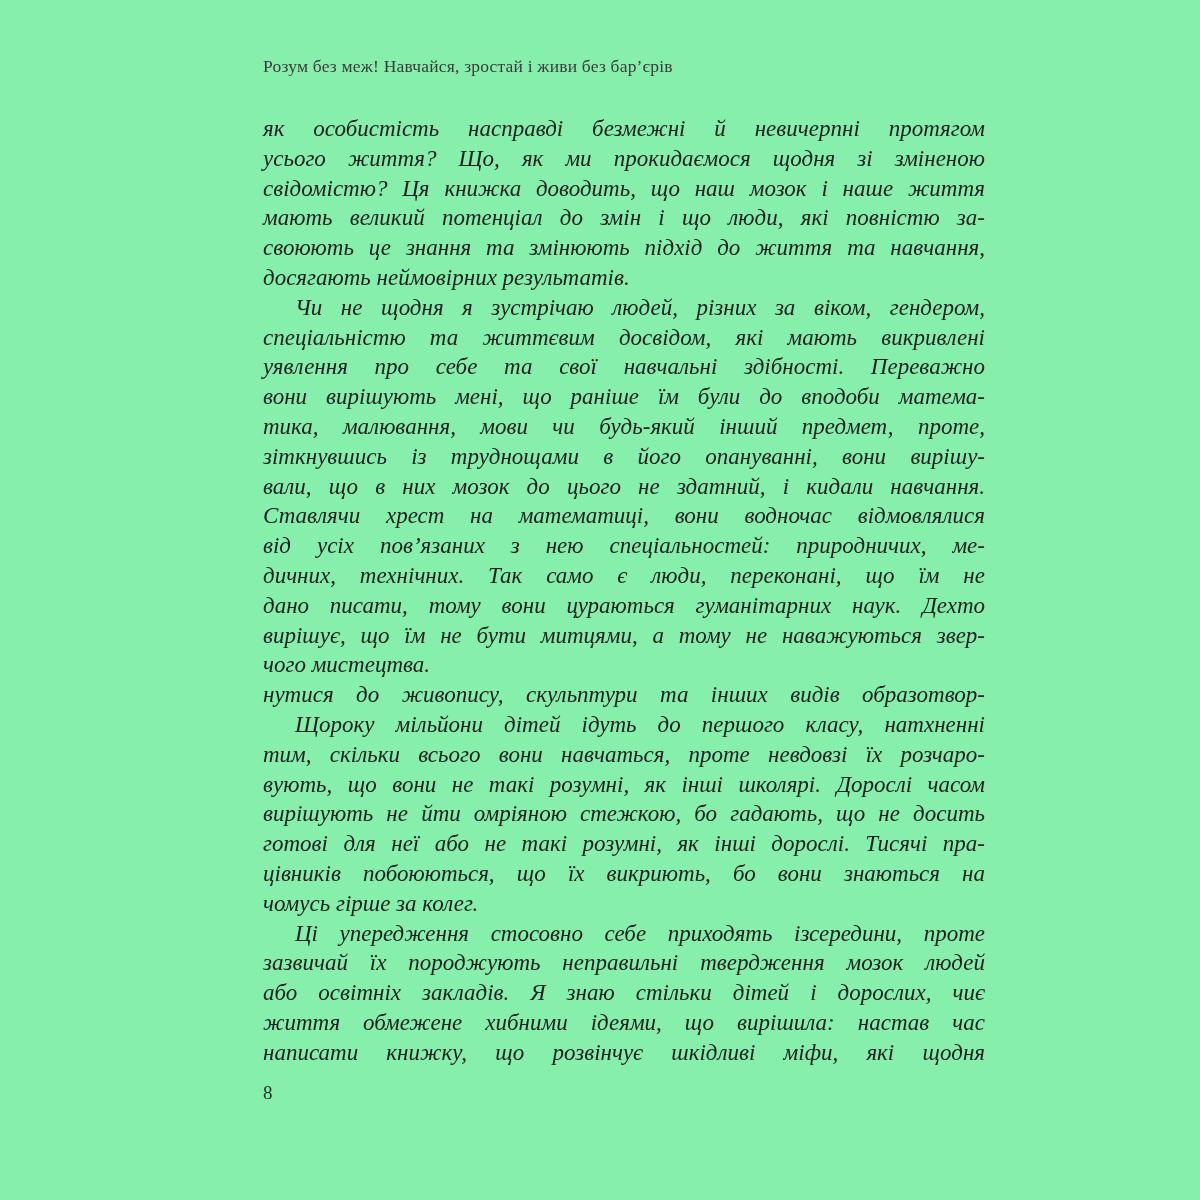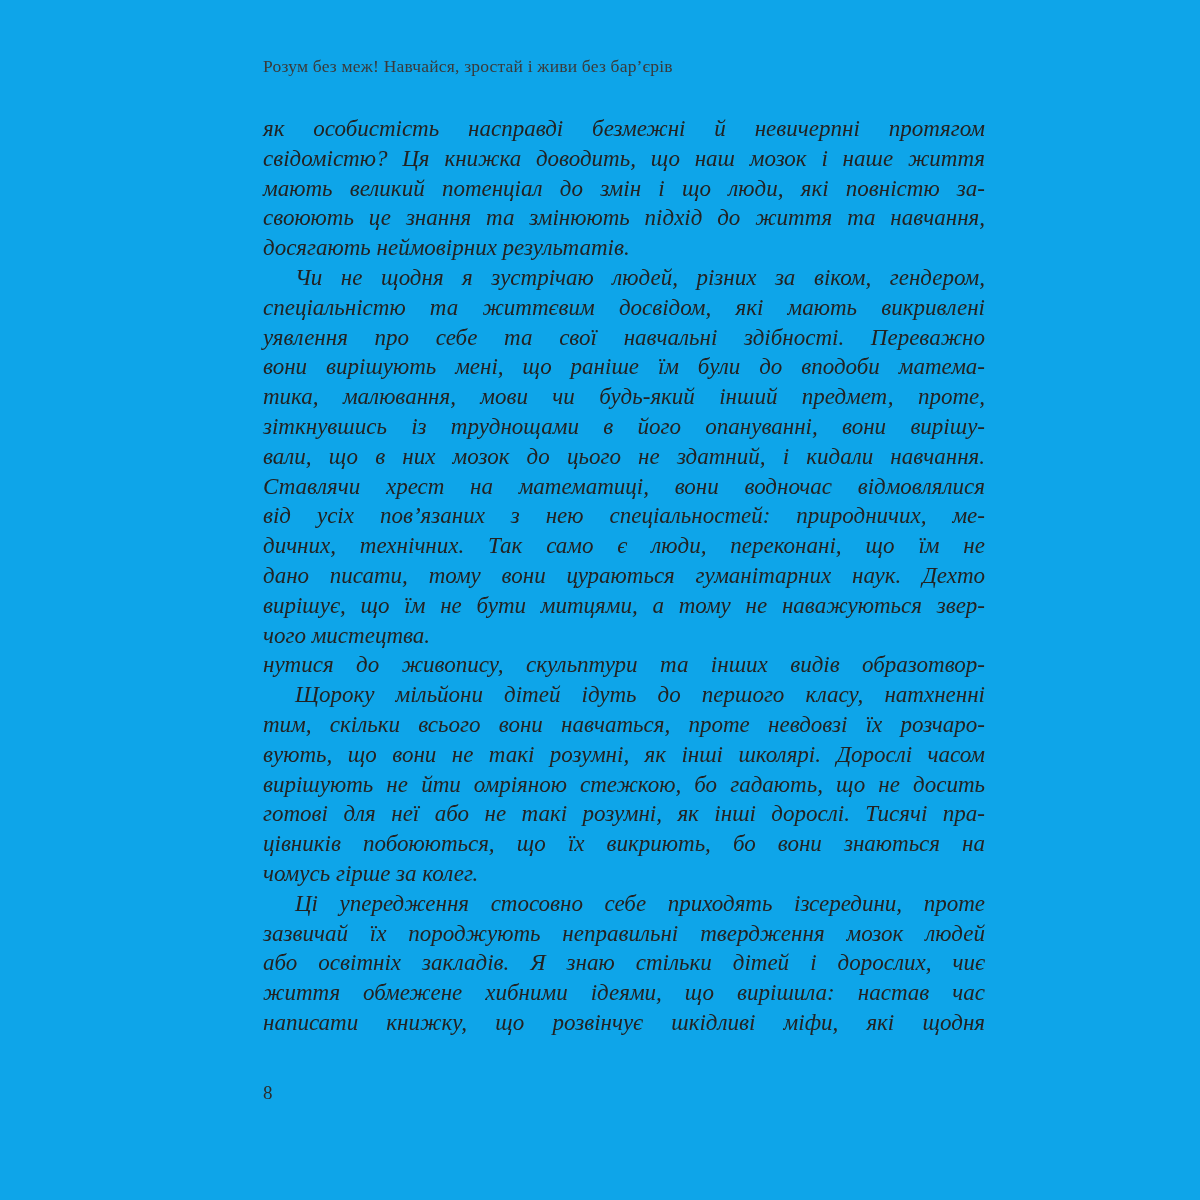--- a/index.html
+++ b/index.html
@@ -4,21 +4,21 @@
 <style>
   html, body {
     margin: 0;
     padding: 0;
     background: #ffffff;
   }
   .page {
     position: relative;
     width: 1200px;
     height: 1200px;
-    background: #0ea5e9;
+    background: #86efac;
     font-family: "Liberation Serif", "DejaVu Serif", serif;
     color: #222222;
     overflow: hidden;
   }
   .running-header {
     position: absolute;
     left: 263px;
     top: 56px;
     width: 722px;
     font-size: 17.5px;
@@ -58,20 +58,21 @@
 </style>
 </head>
 <body>
 
 <div class="page">
   <div class="running-header">Розум без меж! Навчайся, зростай і живи без бар’єрів</div>
 
   <div class="body-text">
       <div class="para">
         <div class="line">як особистість насправді безмежні й невичерпні протягом</div>
+        <div class="line">усього життя? Що, як ми прокидаємося щодня зі зміненою</div>
         <div class="line">свідомістю? Ця книжка доводить, що наш мозок і наше життя</div>
         <div class="line">мають великий потенціал до змін і що люди, які повністю за-</div>
         <div class="line">своюють це знання та змінюють підхід до життя та навчання,</div>
         <div class="line last">досягають неймовірних результатів.</div>
       </div>
       <div class="para">
         <div class="line indent">Чи не щодня я зустрічаю людей, різних за віком, гендером,</div>
         <div class="line">спеціальністю та життєвим досвідом, які мають викривлені</div>
         <div class="line">уявлення про себе та свої навчальні здібності. Переважно</div>
         <div class="line">вони вирішують мені, що раніше їм були до вподоби матема-</div>

